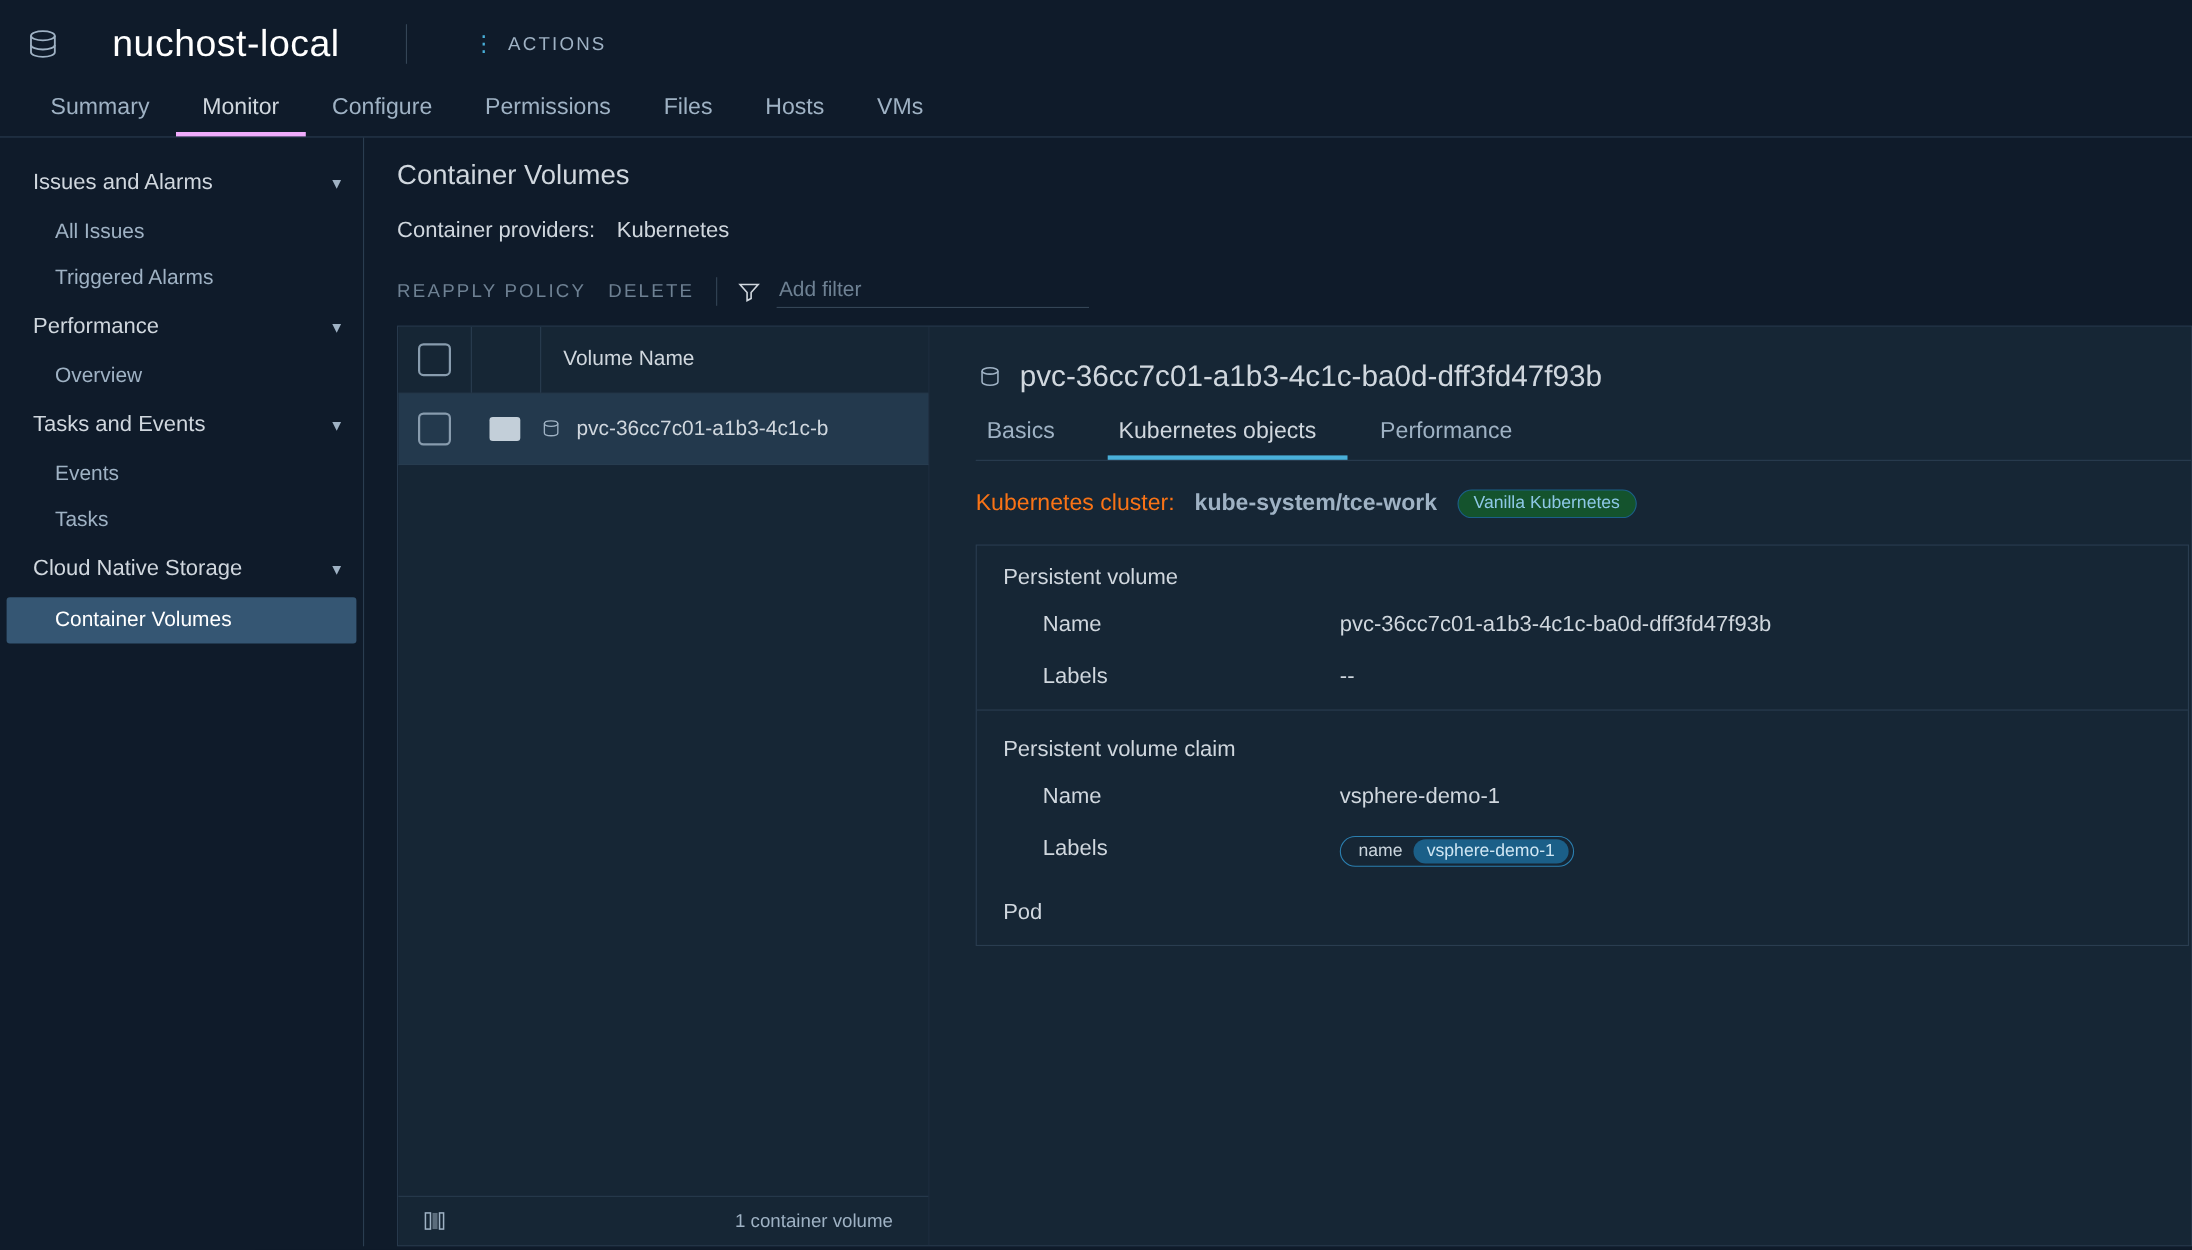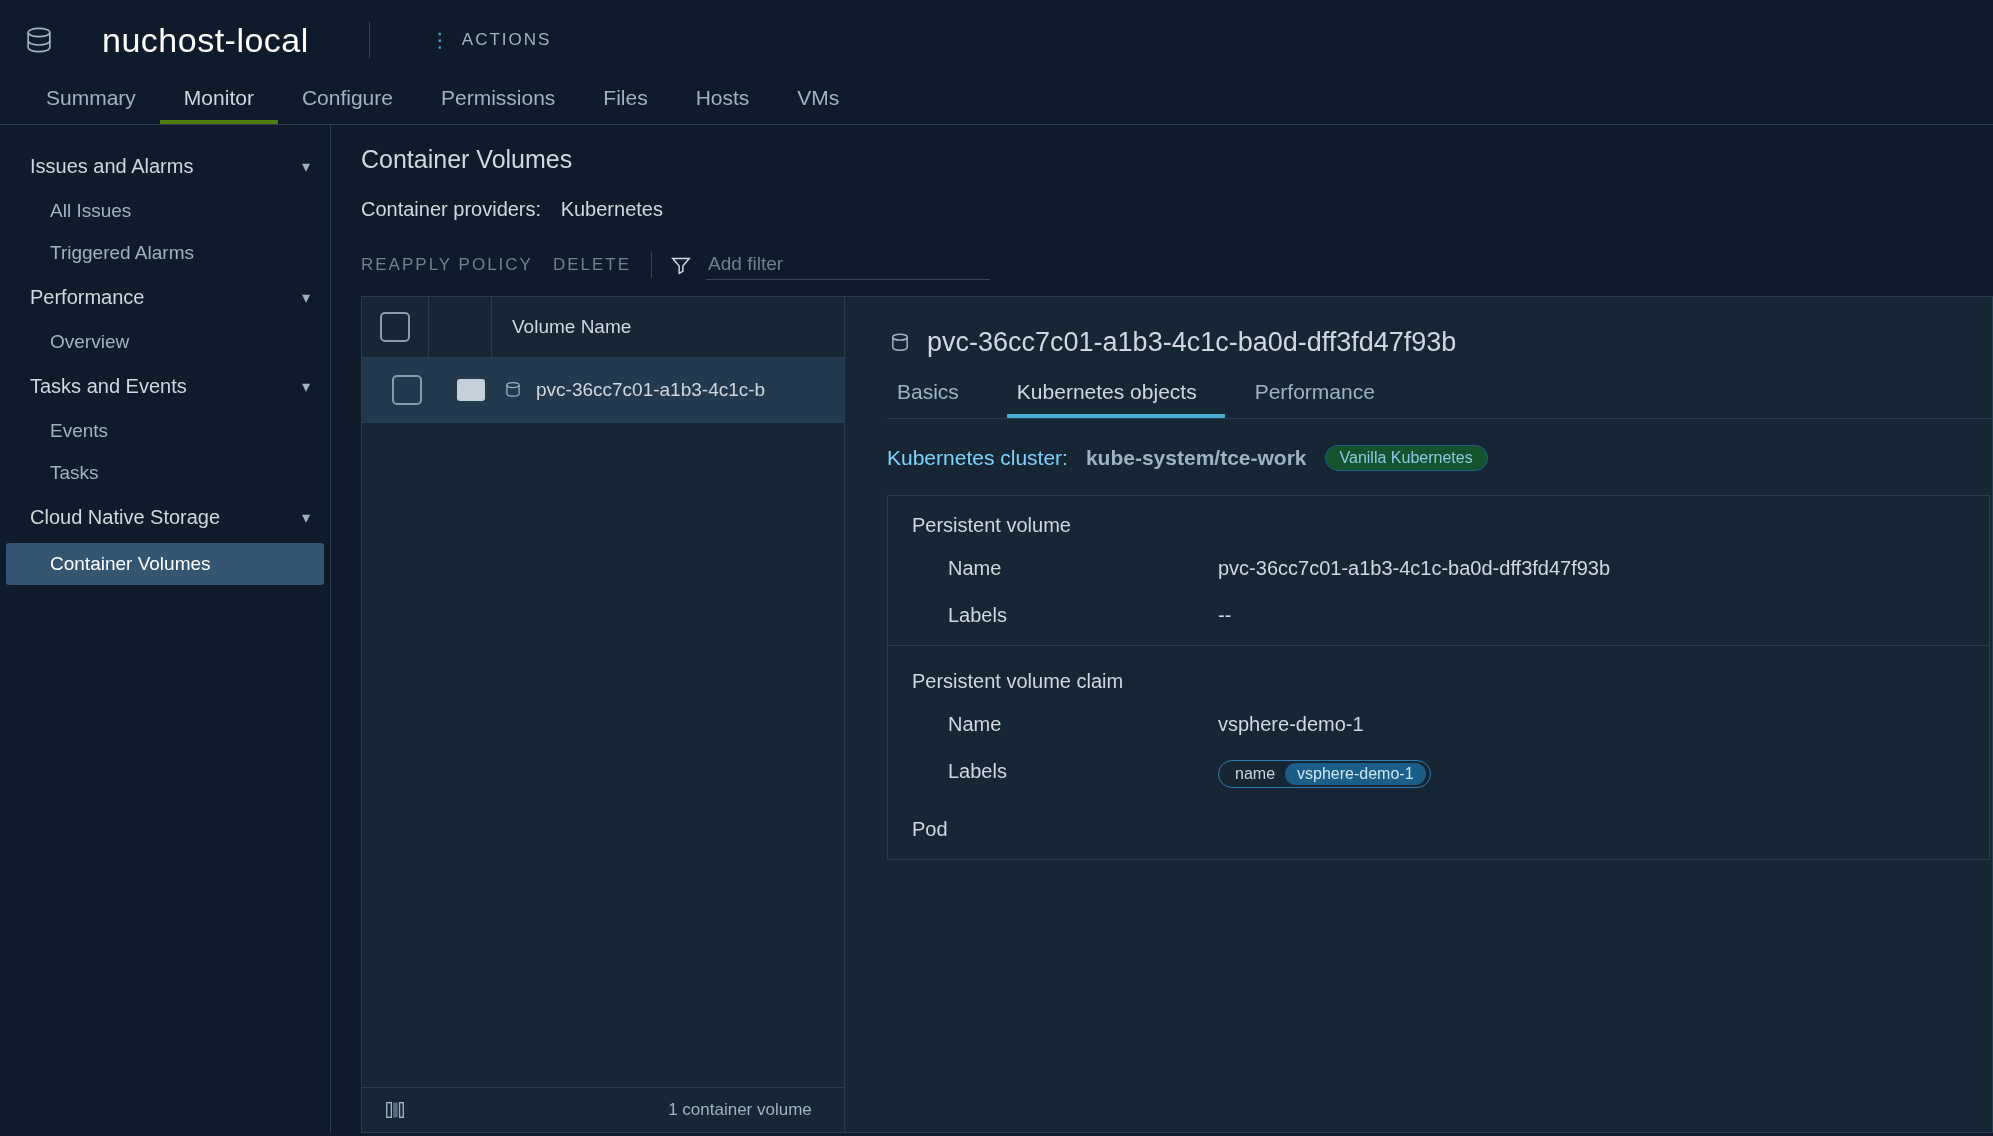--- a/index.html
+++ b/index.html
@@ -66,21 +66,21 @@
     height: 48px;
   }
   .tab {
     padding: 10px 24px 14px 24px;
     font-size: 21px;
     color: #9fb2c4;
     cursor: pointer;
   }
   .tab.active {
     color: #d0d7de;
-    border-bottom: 4px solid #4d7c0f;
+    border-bottom: 4px solid #f0abfc;
     padding-bottom: 10px;
   }
 
   
   .body {
     display: flex;
     height: calc(100% - 128px);
   }
 
   
@@ -214,21 +214,20 @@
     color: #d0d7de;
     flex:1;
   }
 
   .trow {
     display: flex;
     align-items: center;
     height: 64px;
     border-bottom: 1px solid #2a3d50;
     background: #23394d;
-    padding-left: 12px;
   }
   .trow .chk-col {
     width: 66px;
     display: flex;
     align-items: center;
     justify-content: center;
   }
   .trow .expand-col {
     width: 62px;
     display: flex;
@@ -323,21 +322,21 @@
     color: #d0d7de;
     border-bottom: 4px solid #49afd9;
     padding-bottom: 10px;
   }
   .kcluster-row {
     font-size: 21px;
     margin-bottom: 24px;
     display:flex;
     align-items:center;
   }
-  .kcluster-row .klabel { color:#7dd3fc; margin-right:18px; }
+  .kcluster-row .klabel { color:#f97316; margin-right:18px; }
   .kcluster-row .kval { color:#9fb2c4; margin-right:18px;font-weight:bold; }
   .badge {
     display: inline-block;
     padding: 3px 14px;
     background: #14532d;
     border: 1px solid #1b5f88;
     border-radius: 14px;
     font-size: 16px;
     color: #8ec8e6;
     text-align: center;

